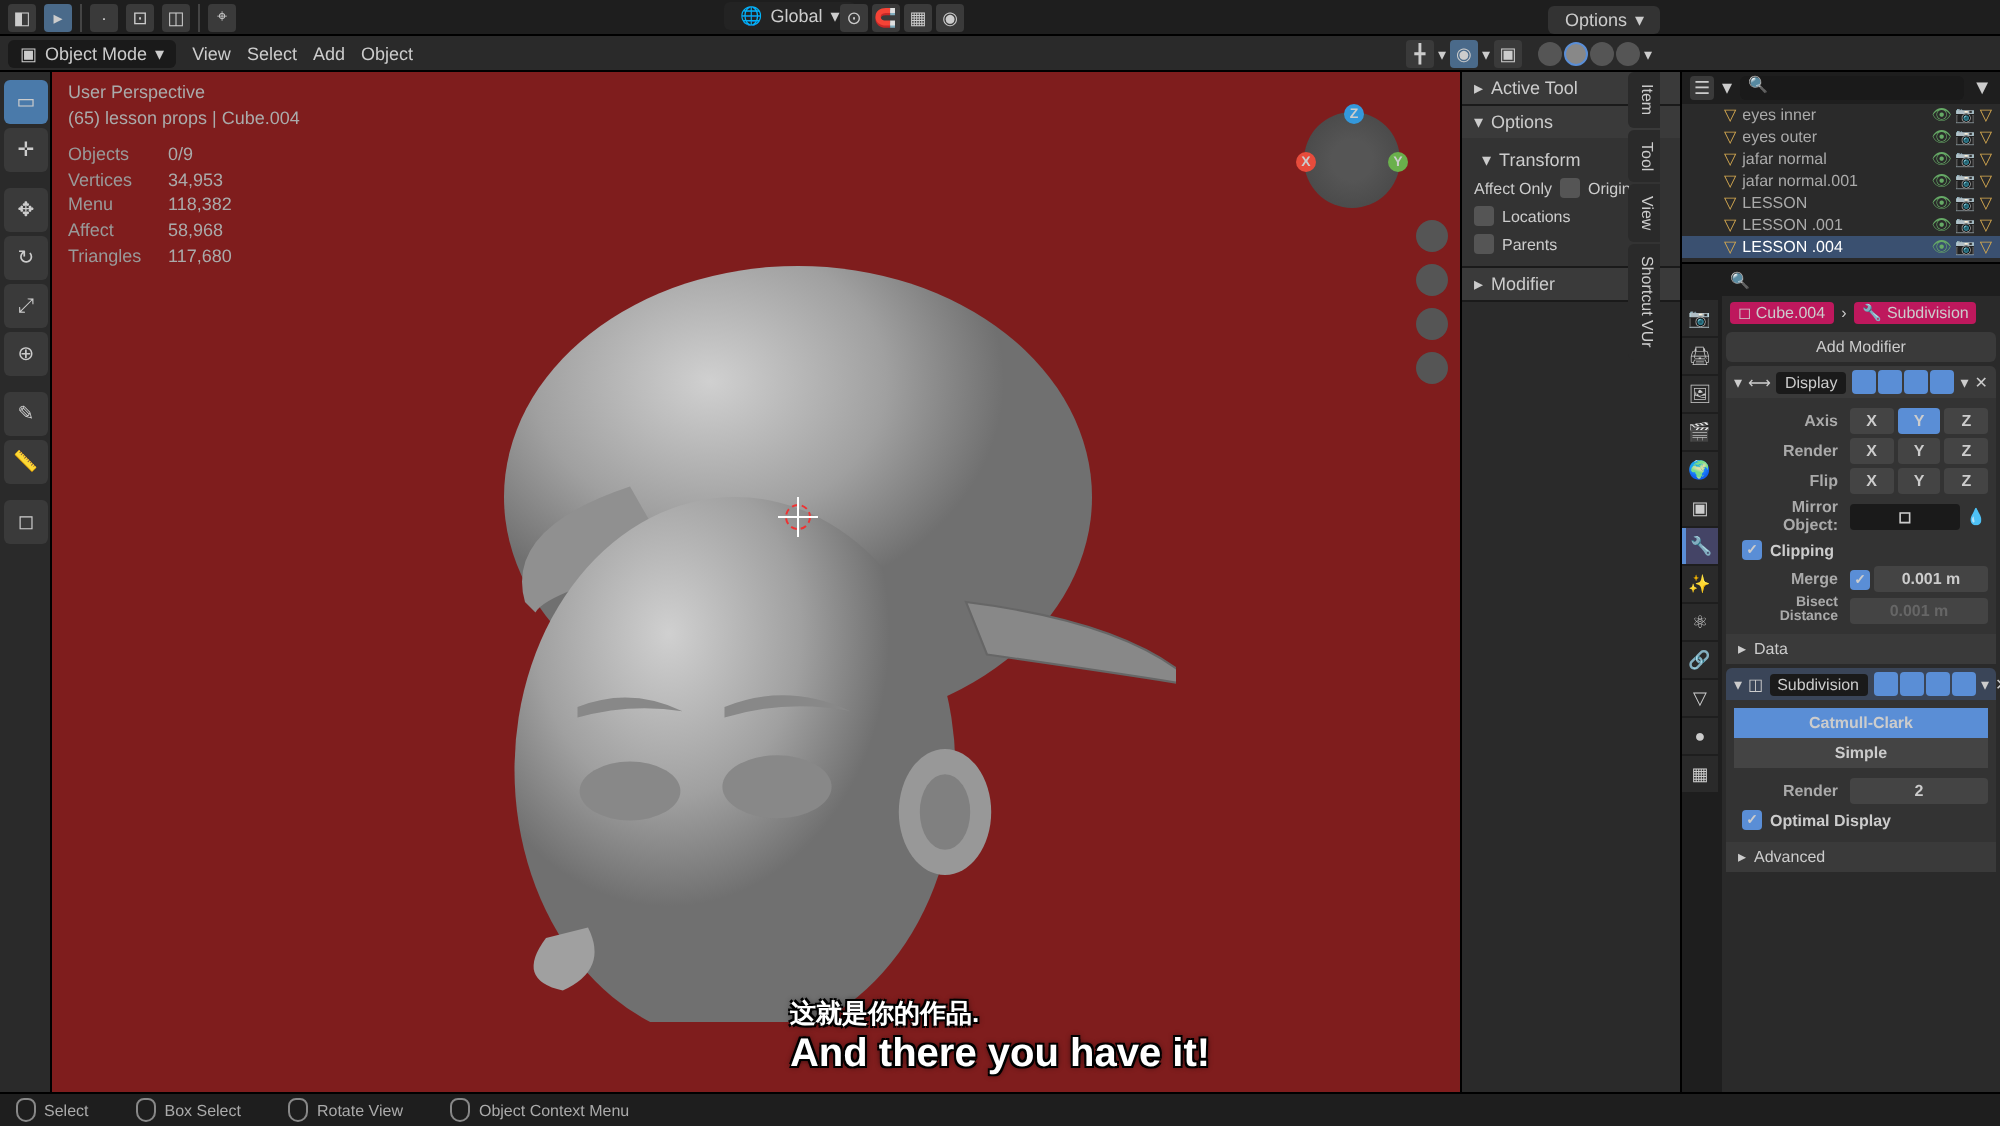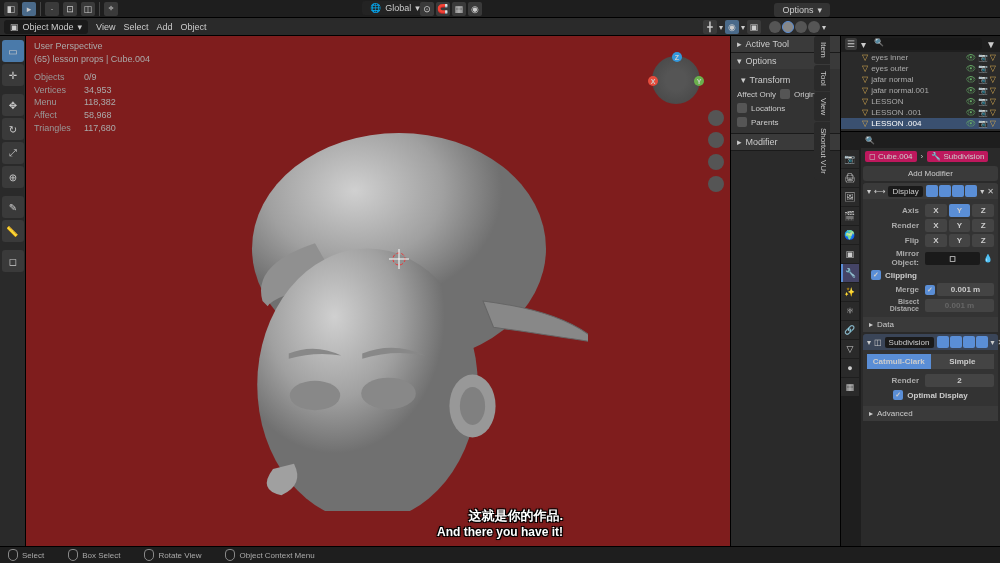--- a/index.html
+++ b/index.html
@@ -75,36 +75,36 @@
 .mod-icon { width: 12px; height: 12px; background: #555; border-radius: 2px; }
 .mod-icon.on { background: #5a8ed6; }
 .mod-body { padding: 4px; font-weight: bold; }
 .axis-row { display: flex; align-items: center; gap: 2px; padding: 1px 0; font-size: 8px; }
 .axis-row .albl { width: 56px; text-align: right; color: #aaa; font-size: 8px; padding-right: 4px; }
 .axis-btn { flex: 1; background: #444; padding: 2px 0; text-align: center; border-radius: 2px; font-size: 8px; }
 .axis-btn.on { background: #5a8ed6; }
 .num-field { flex: 1; background: #444; padding: 2px 4px; text-align: center; border-radius: 2px; font-size: 8px; color: #ccc; }
 .check-row { display: flex; align-items: center; gap: 4px; padding: 2px 4px; font-size: 8px; }
 .check { width: 10px; height: 10px; background: #5a8ed6; border-radius: 2px; display: flex; align-items: center; justify-content: center; font-size: 7px; }
-.subd-btns { display: flex; gap: 0; margin-bottom: 4px; }
+.subd-btns { display: flex; gap: 0; margin-bottom: 4px; flex-direction: column; }
 .subd-btn { flex: 1; background: #444; padding: 3px 0; text-align: center; font-size: 8px; }
 .subd-btn.on { background: #5a8ed6; }
 
 .add-mod-btn { background: #3a3a3a; padding: 3px 6px; margin: 2px; border-radius: 3px; text-align: center; font-size: 8px; cursor: pointer; }
 .section-header { background: #3a3a3a; padding: 3px 6px; font-size: 8px; display: flex; align-items: center; gap: 4px; cursor: pointer; }
 
 
 .status-bar { position: absolute; bottom: 0; left: 0; right: 0; height: 17px; background: #1e1e1e; display: flex; align-items: center; padding: 0 8px; gap: 24px; font-size: 8px; color: #aaa; border-top: 1px solid #000; }
 .status-item { display: flex; align-items: center; gap: 4px; }
 .mouse-icon { width: 10px; height: 12px; border: 1px solid #888; border-radius: 4px 4px 5px 5px; }
 
 
-.subtitle { position: absolute; bottom: 24px; left: 50%; transform: translateX(-50%); text-align: right; margin-top: 10px; }
+.subtitle { position: absolute; bottom: 24px; left: 50%; transform: translateX(-50%); text-align: left; margin-top: 10px; }
 .subtitle-line { color: #fff; font-size: 13px; font-weight: bold; text-shadow: -1px -1px 0 #000, 1px -1px 0 #000, -1px 1px 0 #000, 1px 1px 0 #000, 0 0 3px #000; padding: 0 4px; }
-.subtitle-line.big { font-size: 12px; }
+.subtitle-line.big { font-size: 20px; }
 
 
 .watermark { position: absolute; bottom: 4px; right: 6px; font-size: 12px; font-weight: bold; color: #555; }
 
 
 .options-btn { position: absolute; top: 3px; right: 170px; font-size: 9px; background: #333; padding: 2px 8px; border-radius: 3px; display: flex; align-items: center; gap: 4px; }
 .global-select { position: absolute; top: 1px; left: 362px; display: flex; align-items: center; gap: 4px; background: #232323; padding: 2px 8px; border-radius: 3px; font-size: 9px; }
 .top-icons-mid { position: absolute; top: 2px; left: 420px; display: flex; gap: 2px; }
 .top-icons-right { position: absolute; top: 20px; right: 174px; display: flex; gap: 2px; align-items: center; }
 .shading-balls { display: flex; gap: 1px; margin-left: 6px; }
@@ -463,21 +463,21 @@
           </div>
           <div class="mod-body">
             <div class="subd-btns">
               <span class="subd-btn on">Catmull-Clark</span>
               <span class="subd-btn">Simple</span>
             </div>
             <div class="axis-row">
               <span class="albl">Render</span>
               <span class="num-field">2</span>
             </div>
-            <div class="check-row" style="justify-content:center">
+            <div class="check-row" style="">
               <span class="check">✓</span>
               <span>Optimal Display</span>
             </div>
           </div>
           <div class="section-header">▸ <span>Advanced</span></div>
         </div>
       </div>
     </div>
   </div>
 </div>

